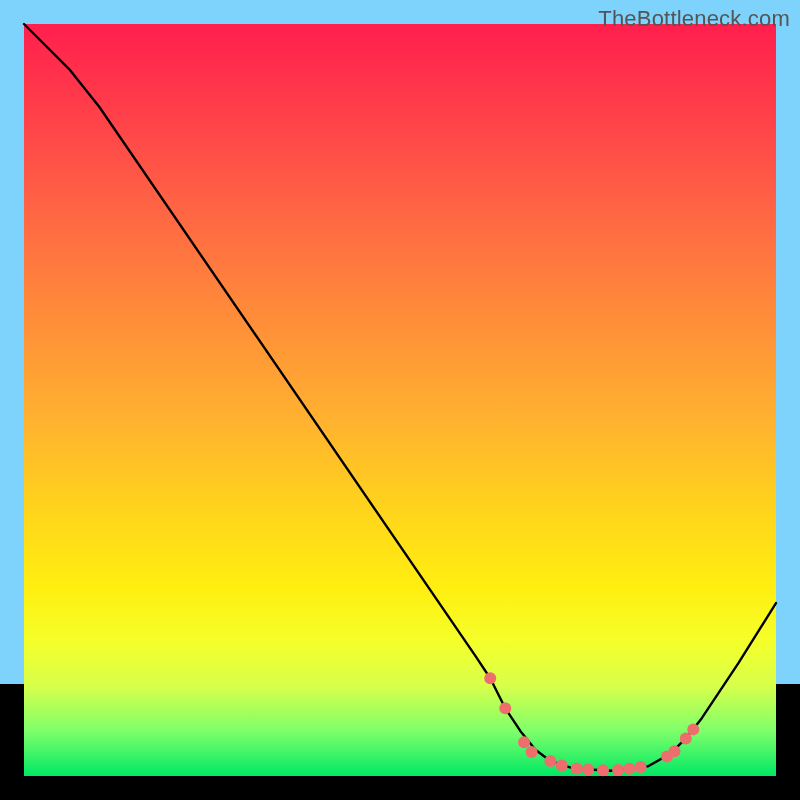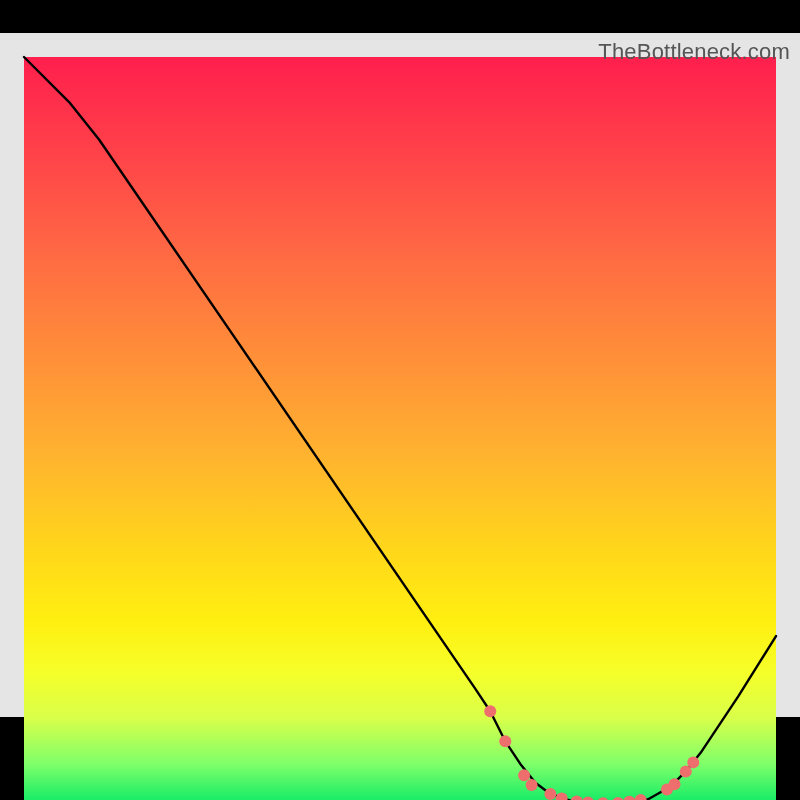--- a/index.html
+++ b/index.html
@@ -8,22 +8,21 @@
     width: 800px;
     height: 800px;
     background: #000;
     overflow: hidden;
     font-family: Arial, Helvetica, sans-serif;
   }
   .frame {
     position: relative;
     width: 800px;
     height: 684px;
-    background: #e5e5e5;
-    margin-top: 33px;
+    background: #7dd3fc;
   }
   .plot-area {
     position: absolute;
     left: 24px;
     top: 24px;
     width: 752px;
     height: 752px;
     
     background: linear-gradient(
       to bottom,

